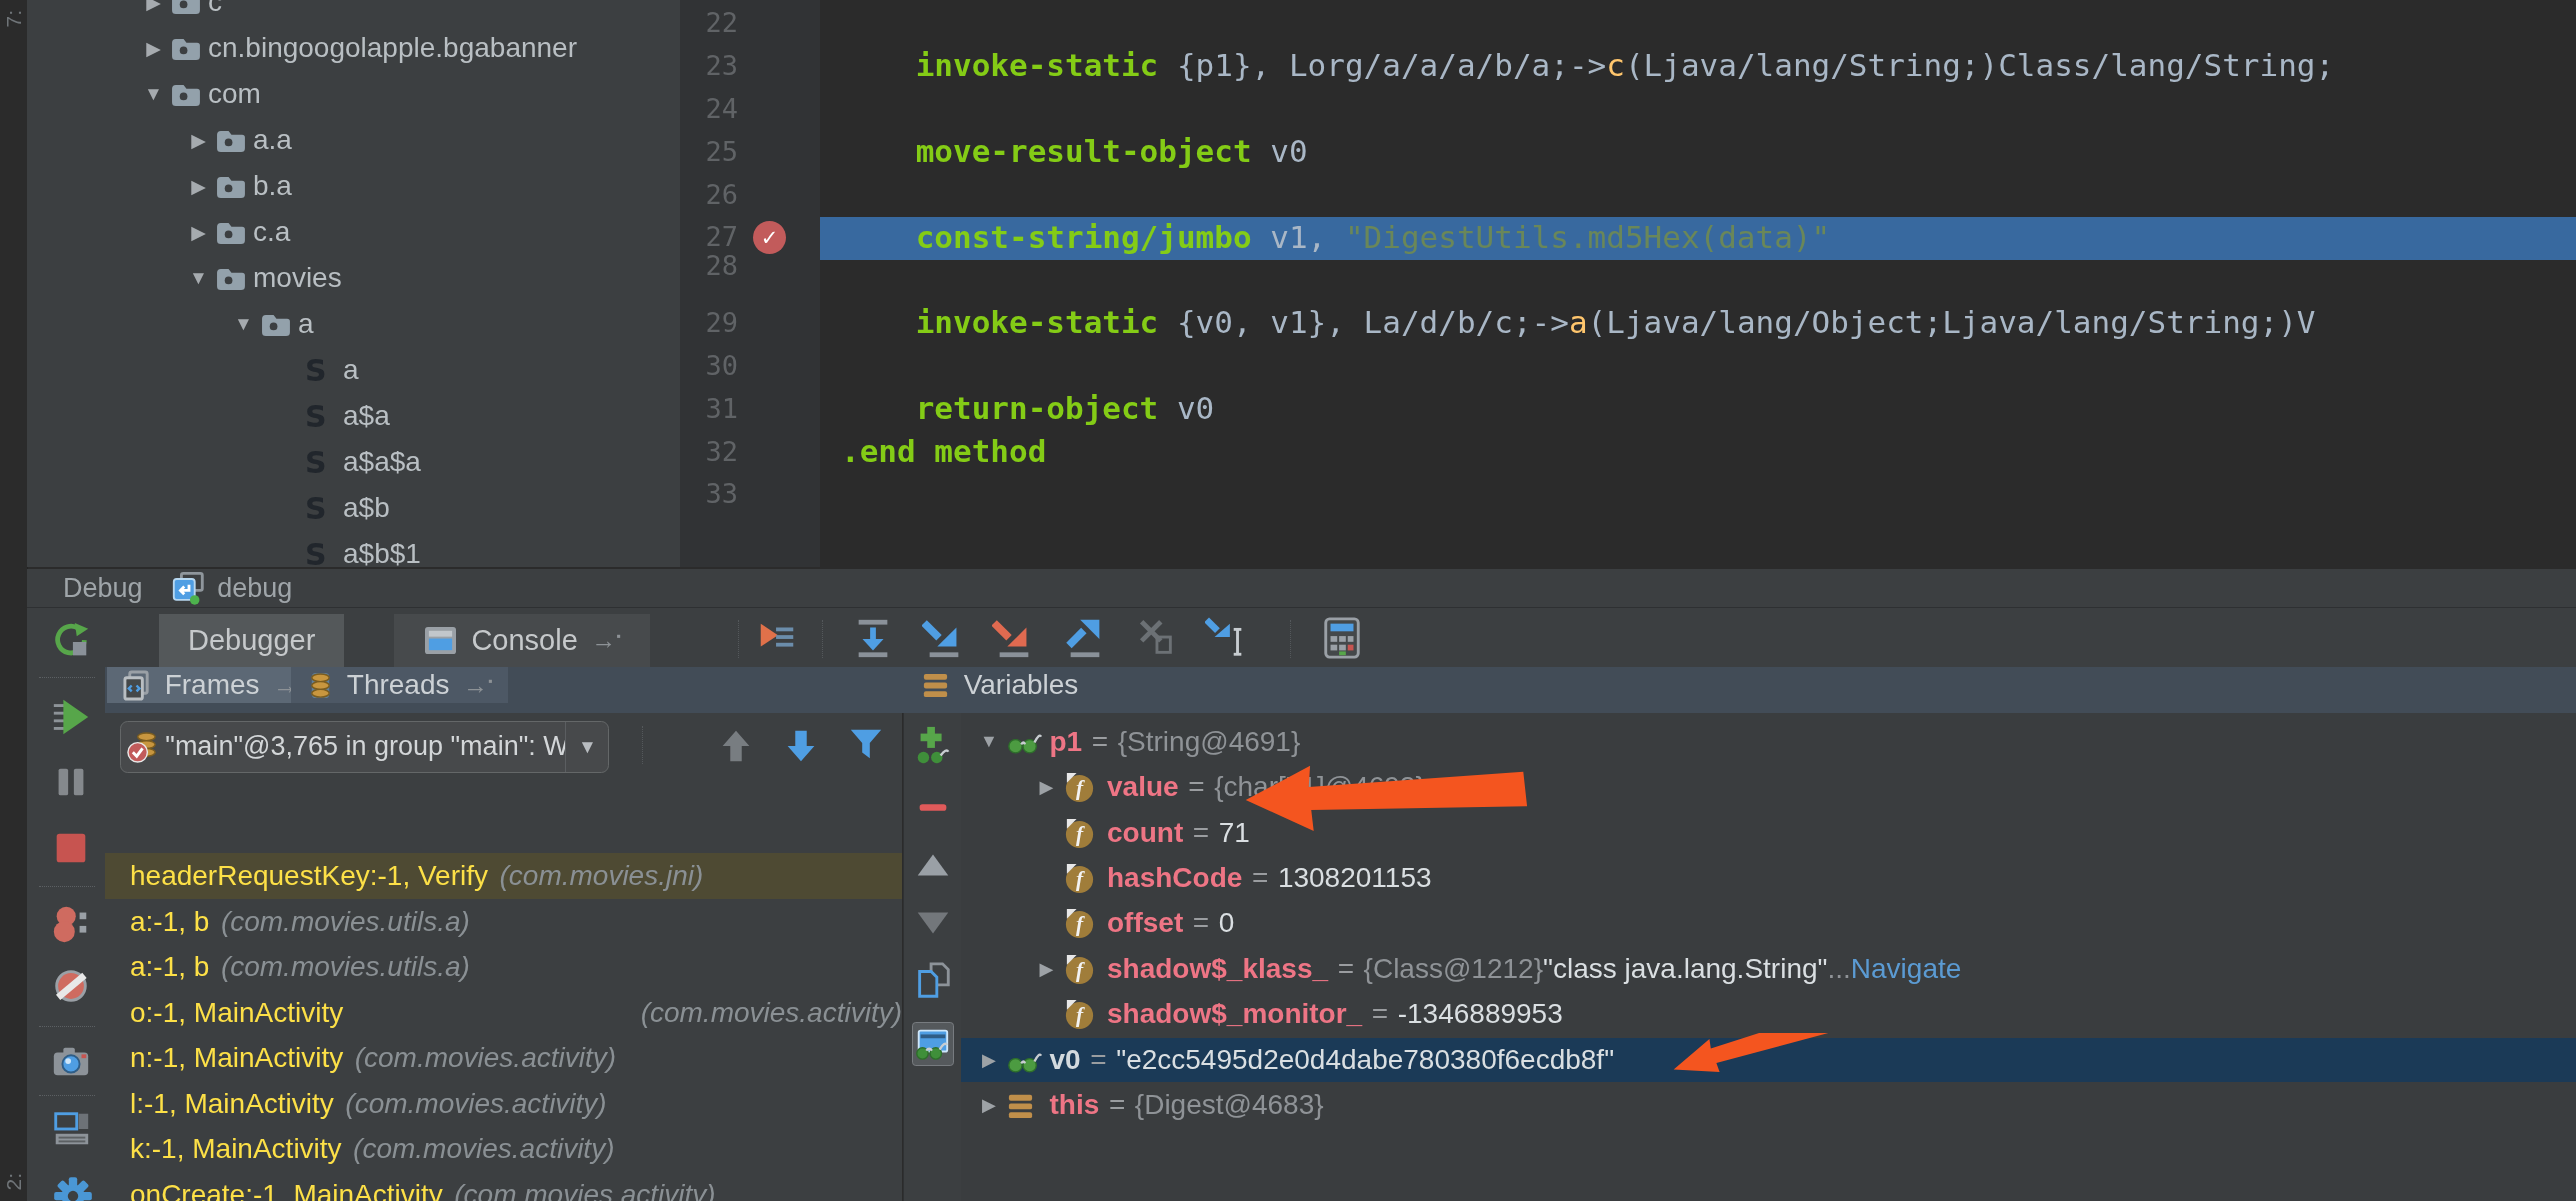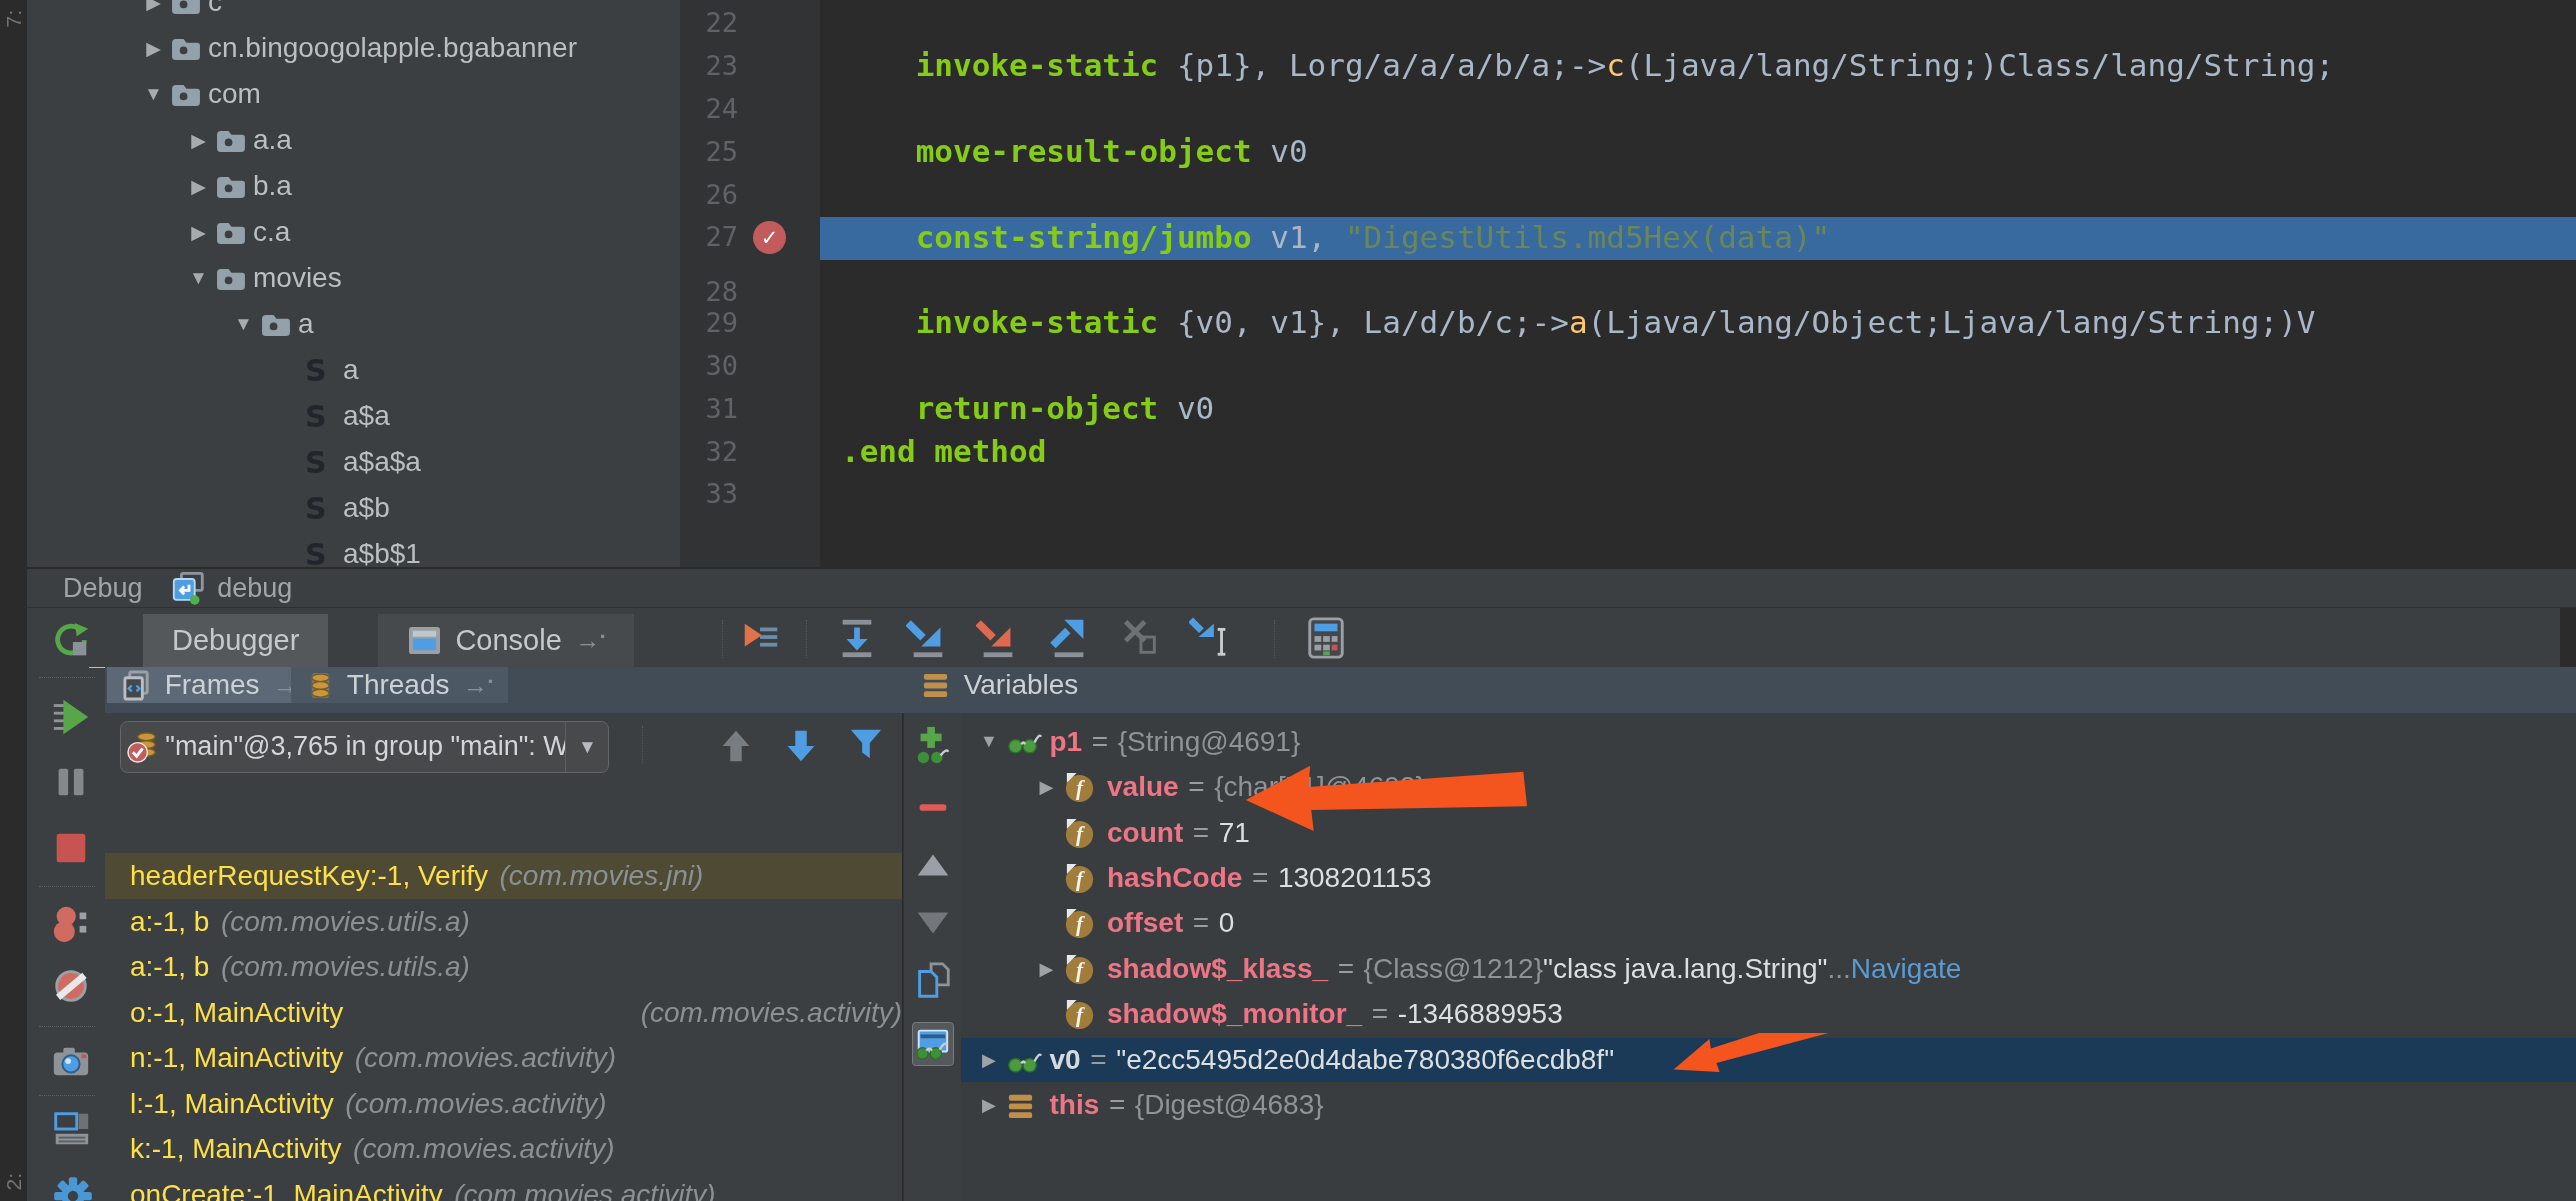--- a/index.html
+++ b/index.html
@@ -28,21 +28,21 @@
   .seg-d{color:#a9b7c6;}
   .seg-s{color:#6a8759;}
   .seg-m{color:#ffc66d;}
   .exec-line{position:absolute;left:820px;right:0;height:43px;background:#38699f;z-index:1;}
   .bp{position:absolute;left:753px;width:33px;height:33px;border-radius:50%;background:#c25b5b;
       display:flex;align-items:center;justify-content:center;color:#fff;font-size:21px;z-index:2;}
   
   #dbg-header{left:27px;top:569px;width:2549px;height:38px;background:#3c3f41;border-bottom:1px solid #2e3032;
               display:flex;align-items:center;}
   #dbg-header .t{font-size:27px;color:#9fa5a9;}
-  #dbg-tabs-row{left:89px;top:608px;width:2471px;height:59px;background:#3c3f41;border-bottom:1px solid #7dd3fc;}
+  #dbg-tabs-row{left:105px;top:608px;width:2471px;height:59px;background:#3c3f41;border-bottom:1px solid #7dd3fc;}
   #left-toolbar{left:27px;top:608px;width:79px;height:594px;background:#3c3f41;border-right:1px solid #2f3133;}
   .lt-icon{position:absolute;left:23px;width:42px;height:42px;}
   .lt-sep{position:absolute;left:11.5px;width:56px;border-top:1.9px dotted #5c6063;}
   .tab{position:absolute;top:5.8px;height:54px;display:flex;align-items:center;padding:0 29px;
        font-size:29px;color:#c6c9cb;}
   .pop{color:#8d9296;font-size:25px;margin-left:13.4px;}
   .pop i{font-style:normal;font-size:12.5px;vertical-align:super;}
   .tb-icon{position:absolute;top:7.7px;width:44px;height:44px;}
   .vsep{position:absolute;top:11.5px;height:38px;border-left:1.9px dotted #54585b;}
   
@@ -216,21 +216,21 @@
       <div class="lineno" style="top: 50px;">23</div>
       <div class="code-line" style="top: 47px;"><span class="seg-d">    </span><span class="seg-k">invoke-static</span><span class="seg-d"> {p1}, Lorg/a/a/a/b/a;-&gt;</span><span class="seg-m">c</span><span class="seg-d">(Ljava/lang/String;)Class/lang/String;</span></div>
       <div class="lineno" style="top: 93px;">24</div>
       <div class="lineno" style="top: 136px;">25</div>
       <div class="code-line" style="top: 133px;"><span class="seg-d">    </span><span class="seg-k">move-result-object</span><span class="seg-d"> v0</span></div>
       <div class="lineno" style="top: 179px;">26</div>
       <div class="exec-line abs" style="top: 217px;"></div>
       <div class="lineno" style="top: 221px;">27</div>
       <div class="bp" style="top: 221px;">✓</div>
       <div class="code-line" style="top: 219px;"><span class="seg-d">    </span><span class="seg-k">const-string/jumbo</span><span class="seg-d"> v1, </span><span class="seg-s">"DigestUtils.md5Hex(data)"</span></div>
-      <div class="lineno" style="top: 276px;">28</div>
+      <div class="lineno" style="top: 250px;">28</div>
       <div class="lineno" style="top: 307px;">29</div>
       <div class="code-line" style="top: 304px;"><span class="seg-d">    </span><span class="seg-k">invoke-static</span><span class="seg-d"> {v0, v1}, La/d/b/c;-&gt;</span><span class="seg-m">a</span><span class="seg-d">(Ljava/lang/Object;Ljava/lang/String;)V</span></div>
       <div class="lineno" style="top: 350px;">30</div>
       <div class="lineno" style="top: 393px;">31</div>
       <div class="code-line" style="top: 390px;"><span class="seg-d">    </span><span class="seg-k">return-object</span><span class="seg-d"> v0</span></div>
       <div class="lineno" style="top: 436px;">32</div>
       <div class="code-line" style="top: 433px;"><span class="seg-k">.end method</span></div>
       <div class="lineno" style="top: 478px;">33</div>
     </div>
 

